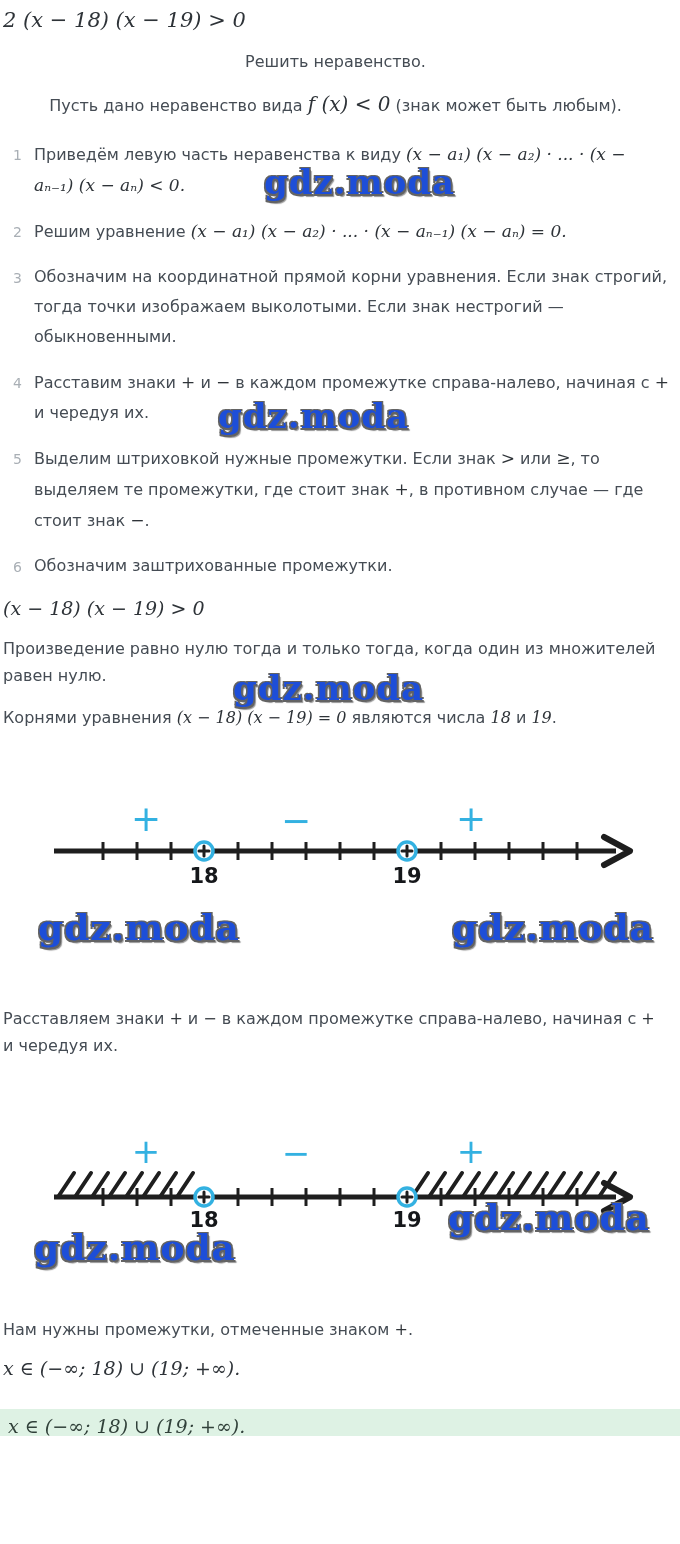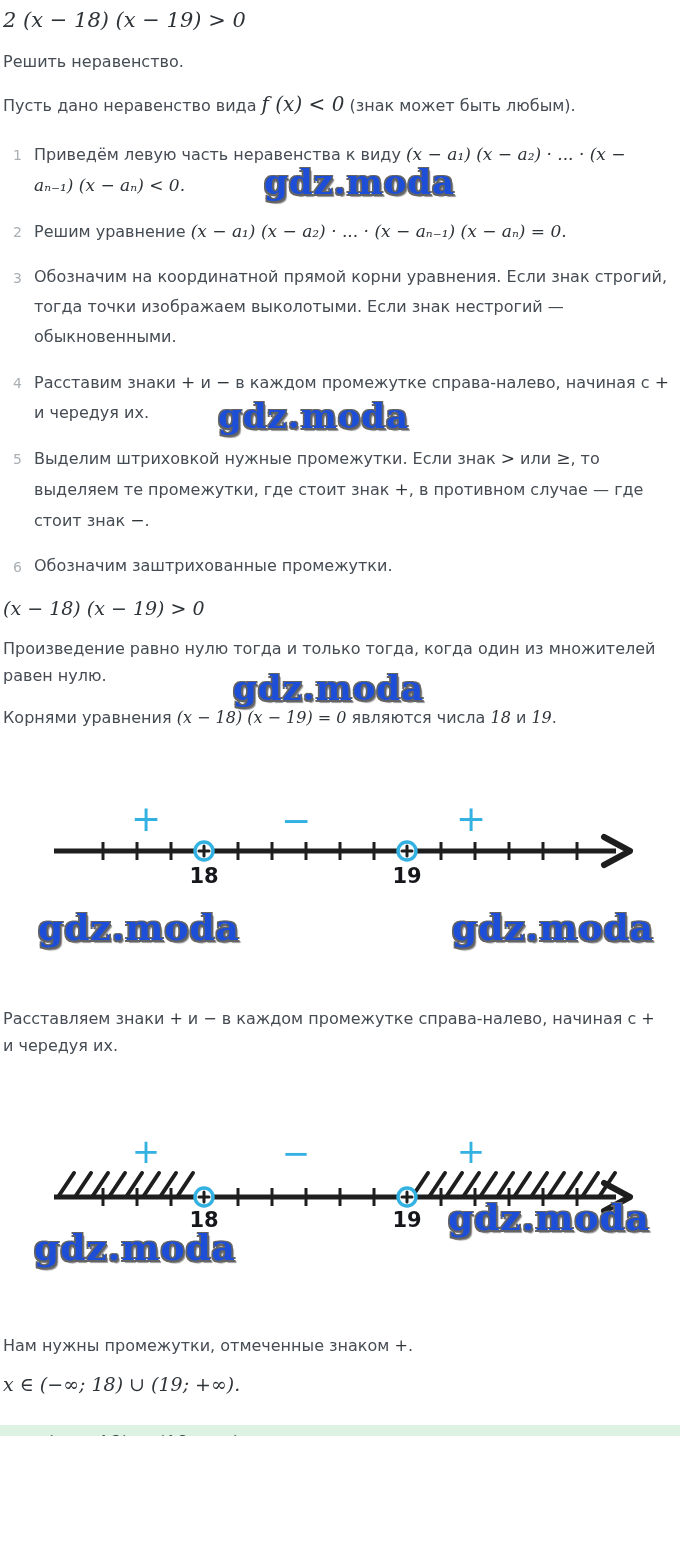--- a/index.html
+++ b/index.html
@@ -5,21 +5,21 @@
   *{box-sizing:border-box;margin:0;padding:0}
   html,body{background:#fff}
   .page{
     position:relative;width:680px;height:1436px;overflow:hidden;background:#fff;
     font-family:"DejaVu Sans","Liberation Sans",sans-serif;color:#454c54;
     padding-top:6px;
   }
   .math{font-family:"DejaVu Serif","DejaVu Sans",serif;font-style:italic;color:#2e3338;}
   .txt{}
   .eq-title{font-size:21px;margin:2px 0 16px 3px;}
-  .text{font-size:16px;line-height:1.7;margin:0 12px 12px 3px;}
+  .text{font-size:16px;line-height:1.7;margin:0 12px 12px 3px;text-align:center;}
   .text .math{font-size:20px;}
   .steps{list-style:none;margin:18px 0 8px 0;padding-left:6px;}
   .step{display:flex;gap:12px;margin-bottom:15px;position:relative;}
   .step-num{flex:0 0 16px;text-align:right;color:#a9afb5;font-size:14px;line-height:30px;padding-top:1px;}
   .step-body{flex:1;font-size:16px;line-height:30px;padding-right:10px;}
   .step-body .math{font-size:17px;}
   .eq{font-size:19px;margin:14px 0 16px 3px;}
   .para{font-size:16px;line-height:1.7;margin:14px 12px 14px 3px;position:relative;}
   .wm{
     position:absolute;font-family:"DejaVu Serif",serif;font-weight:700;font-size:34px;line-height:1;
@@ -31,21 +31,21 @@
   .wm-zero{left:230px;top:36px;}
   .figure{position:relative;}
   .figure-1{margin-top:56px;height:170px;}
   .figure-2{margin-top:78px;height:145px;}
   .figure .wm{font-size:36px;}
   .wm-f1-left{left:38px;top:122px;}
   .wm-f1-right{left:452px;top:122px;}
   .wm-f2-right{left:448px;top:62px;}
   .wm-f2-left{left:34px;top:92px;}
   .note-signs{margin-top:48px;}
-  .note-need{margin-top:50px;}
+  .note-need{margin-top:34px;}
   .result-line{margin-top:14px;font-size:19px;}
   .answer-box{background:#def2e4;margin-top:30px;padding:6px 8px 7px 8px;}
   .answer-box .math{font-size:19px;color:#31413a;}
   
   .axis{stroke:#1e1e1e;stroke-width:5;}
   .arrow{fill:none;stroke:#1e1e1e;stroke-width:6;stroke-linecap:round;stroke-linejoin:round;}
   .ticks line{stroke:#1e1e1e;stroke-width:3;}
   .pt{fill:#ffffff;stroke:#33b1e1;stroke-width:3.5;}
   .cross line{stroke:#1e1e1e;stroke-width:3;stroke-linecap:round;}
   .sign{fill:#33b1e1;font-size:36px;font-family:"DejaVu Sans",sans-serif;text-anchor:middle;}

